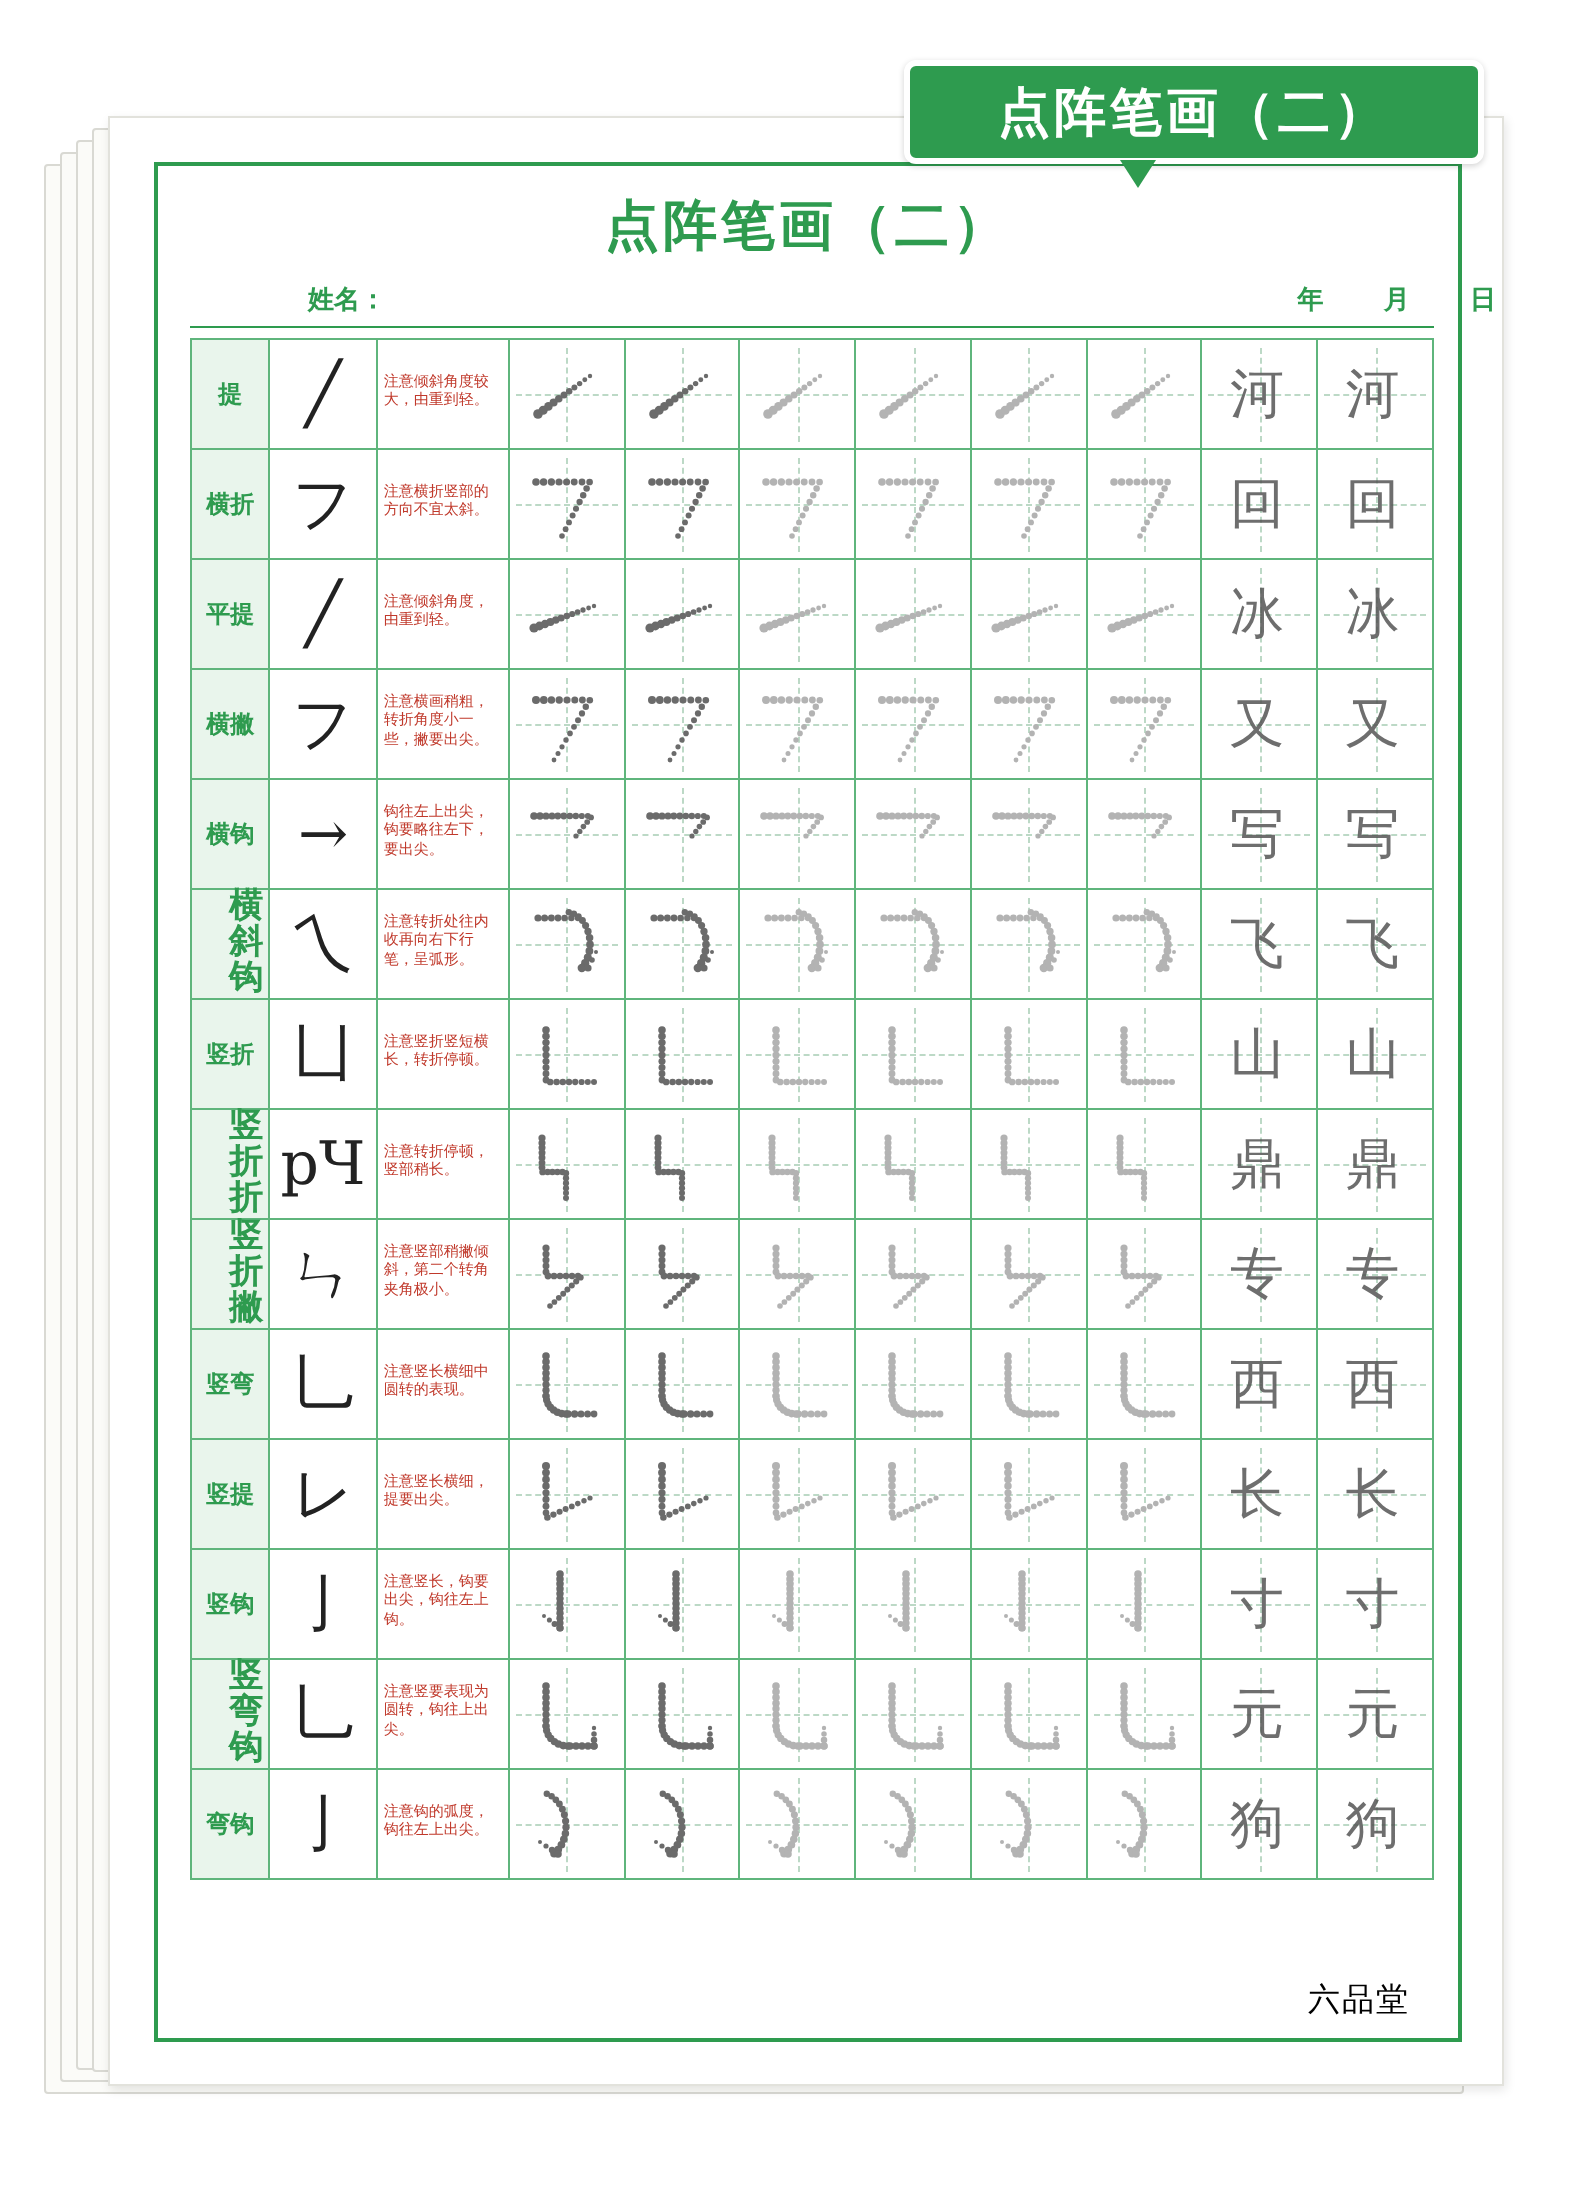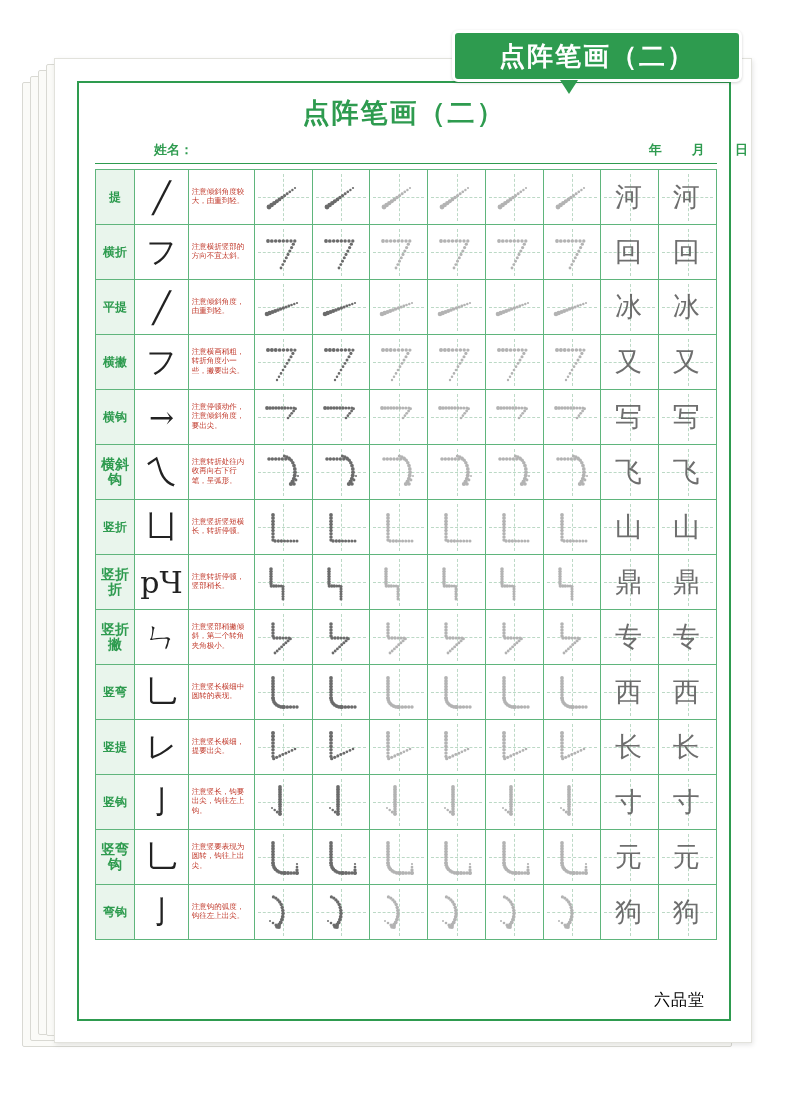--- a/index.html
+++ b/index.html
@@ -128,21 +128,21 @@
   .name-inner {
     display: flex; align-items: center; justify-content: center;
     height: 53px;
     color: #2e9b4f;
     font-size: 12px;
     font-weight: bold;
     line-height: 1.05;
     text-align: center;
     font-family: "DejaVu Sans", sans-serif;
   }
-  .name-inner.two { font-size: 14px; }
+  .name-inner.two { font-size: 17px; padding-left: 16px; }
 
   .glyph-inner {
     display: flex; align-items: center; justify-content: center;
     height: 53px;
     color: #222;
     font-size: 30px;
     font-family: "DejaVu Serif", serif;
   }
   .note-inner {
     display: flex; align-items: center; justify-content: center;
@@ -889,21 +889,21 @@
       </td>
             </tr>
             <tr>
               <td class="c-name">
       <div class="name-inner">横钩</div>
     </td>
               <td class="c-glyph">
       <div class="glyph-inner">→</div>
     </td>
               <td class="c-note">
-      <div class="note-inner">注意停顿动作，注意倾斜角度，要出尖。</div>
+      <div class="note-inner">钩往左上出尖，钩要略往左下，要出尖。</div>
     </td>
               <td class="c-cell">
         <div class="cellbox">
           <div class="cross-h"></div>
           <div class="cross-v"></div>
           <svg width="54" height="53" viewBox="0 0 54 53">
                     <g class="stroke-dots">
                       <circle cx="12.0" cy="17.0" r="1.90"></circle>
                       <circle cx="15.0" cy="17.0" r="1.86"></circle>
                       <circle cx="18.0" cy="17.0" r="1.81"></circle>

